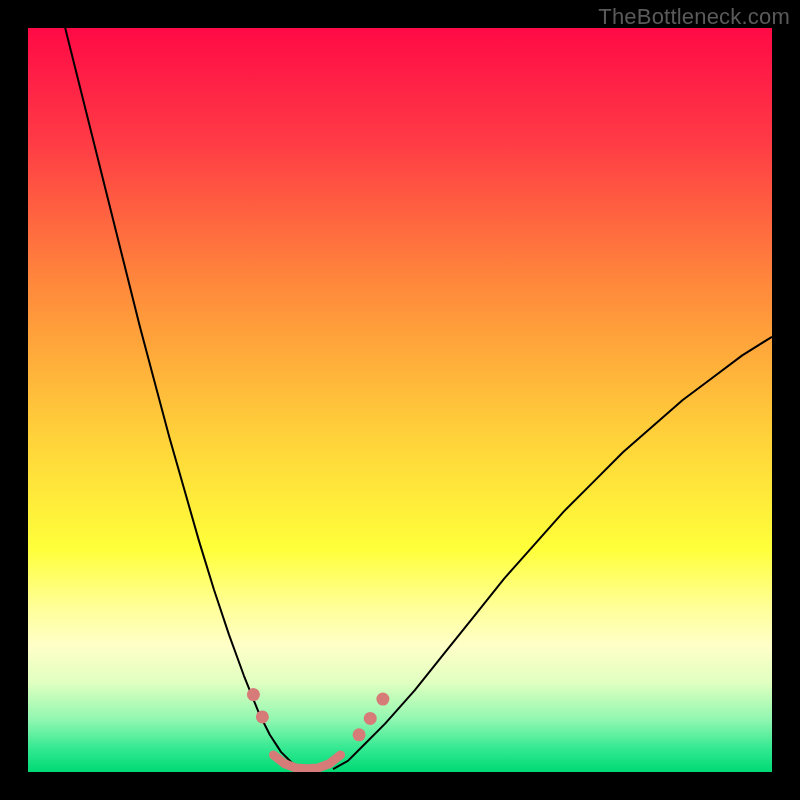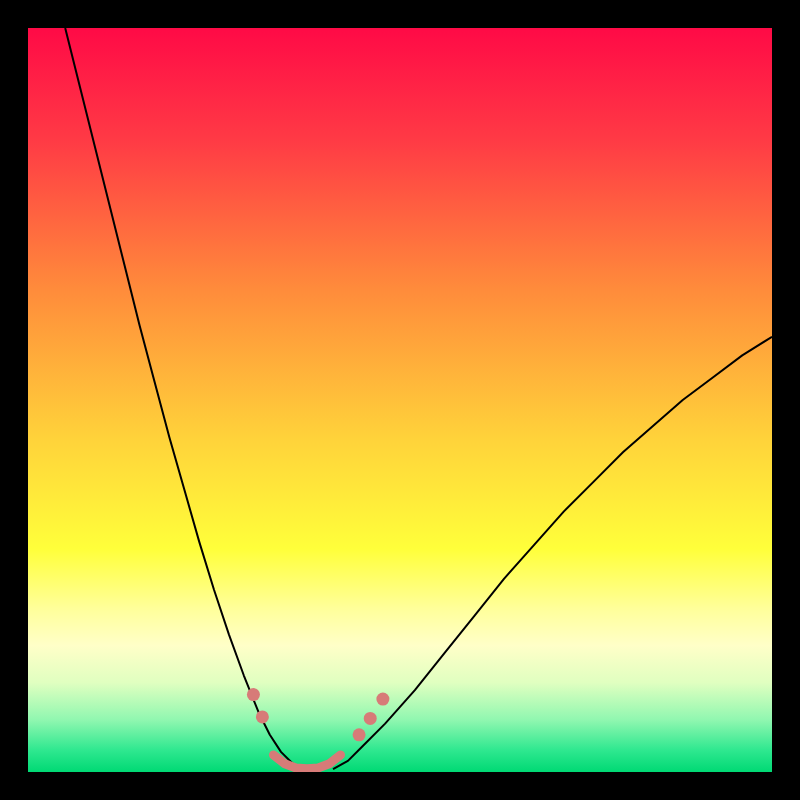--- a/index.html
+++ b/index.html
@@ -40,20 +40,21 @@
   }
   svg {
     display: block;
   }
 </style>
 </head>
 <body>
 
 <div class="frame">
 
+  <div class="watermark">TheBottleneck.com</div>
 
   <div class="plot-area">
     <svg id="chart-svg" width="744" height="744" viewBox="0 0 744 744">
       <defs>
         <linearGradient id="bg-grad" x1="0" y1="0" x2="0" y2="1">
             <stop offset="0.0%" stop-color="#ff0a46"></stop>
             <stop offset="15.0%" stop-color="#ff3a45"></stop>
             <stop offset="35.0%" stop-color="#ff8b3b"></stop>
             <stop offset="55.0%" stop-color="#ffd23a"></stop>
             <stop offset="70.0%" stop-color="#ffff3a"></stop>

